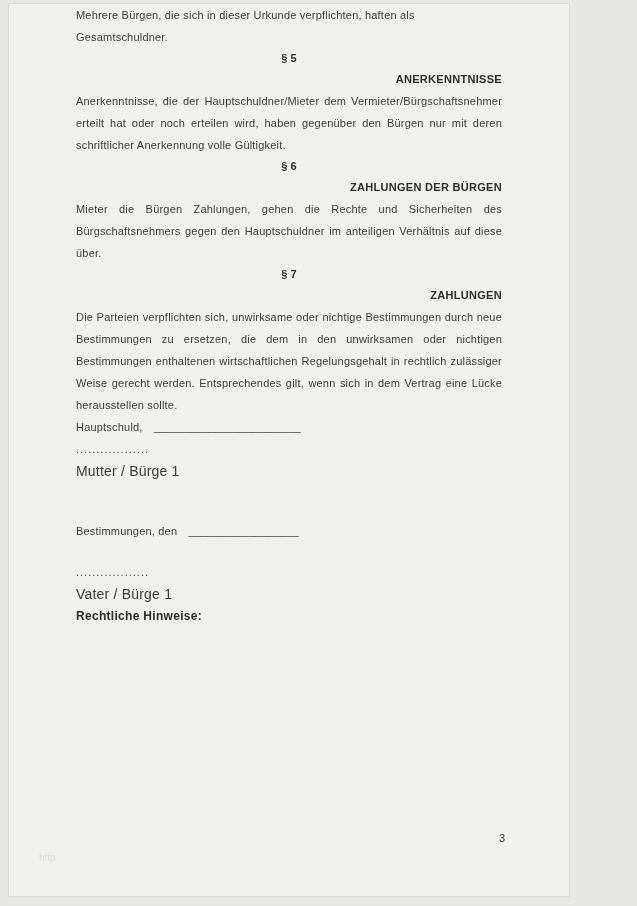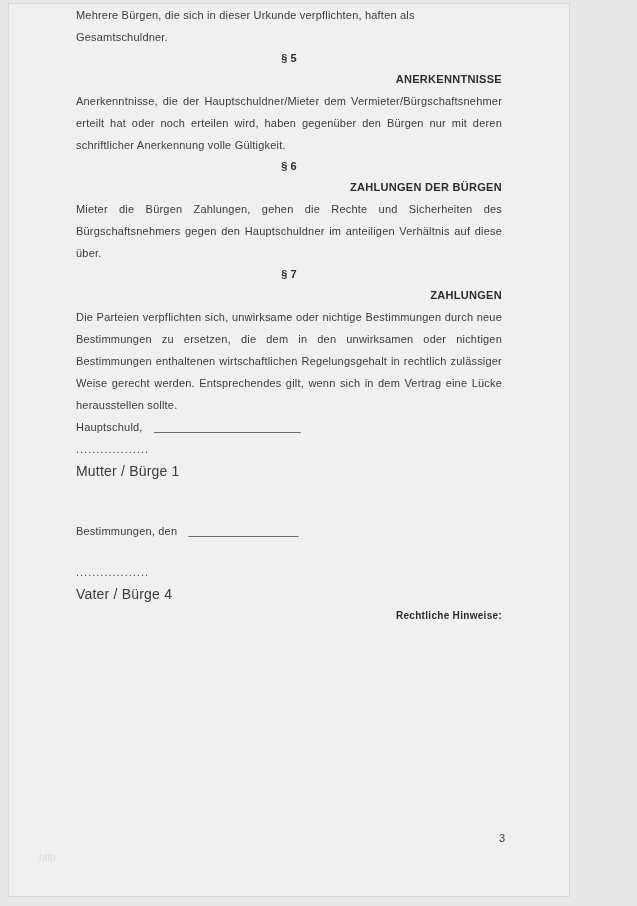--- a/index.html
+++ b/index.html
@@ -86,26 +86,26 @@
     margin-top: 2px;
     font-size: 14px;
     line-height: 22px;
     letter-spacing: 0.2px;
     color: #3b3b39;
     text-align: left;
   }
   .sig-role.second { margin-top: 0; }
   .legal-heading {
     margin-top: 13px;
-    font-size: 10px;
+    font-size: 12px;
     line-height: 22px;
     font-weight: bold;
     letter-spacing: 0.3px;
     color: #2c2c2a;
-    text-align: right;
+    text-align: left;
   }
   .page-number {
     position: absolute;
     right: 64px;
     top: 828px;
     font-size: 11px;
     color: #3b3b39;
   }
   .watermark {
     position: absolute;
@@ -149,21 +149,21 @@
       <p class="sig-dots">..................</p>
       <p class="sig-role">Mutter / Bürge 1</p>
     </div>
 
     <div>
       <p class="sig-place second">
         <span>Bestimmungen, den</span>
         <span class="sig-blank">__________________</span>
       </p>
       <p class="sig-dots second">..................</p>
-      <p class="sig-role second">Vater / Bürge 4</p>
+      <p class="sig-role second">Vater / Bürge 1</p>
     </div>
 
     <p class="legal-heading">Rechtliche Hinweise:</p>
 
     <div class="page-number">3</div>
 
     <div class="watermark">http</div>
   </div>
 </div>
 

